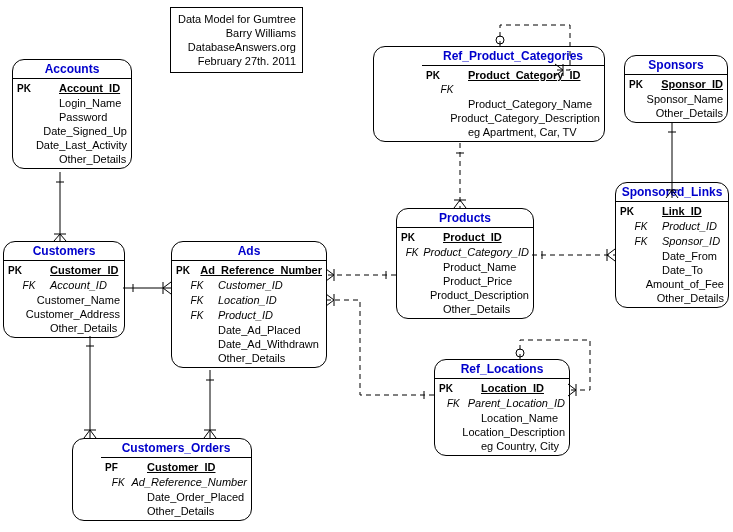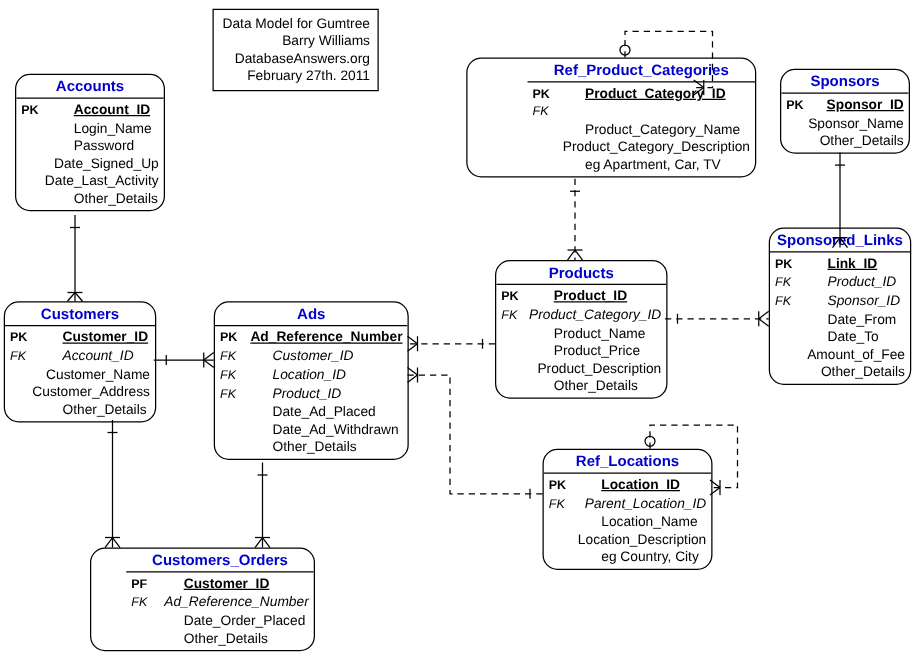--- a/index.html
+++ b/index.html
@@ -34,21 +34,21 @@
   .attr-row {
     display: flex;
     align-items: baseline;
     line-height: 14px;
   }
   .kcol {
     width: 42px;
     font-weight: bold;
     font-size: 10px;
   }
-  .fk { font-style: italic; font-weight: normal; }
+  .fk { font-style: italic; font-weight: normal; text-align: center; }
   .pk-underline { text-decoration: underline; font-weight: bold; }
   .fk-text { font-style: italic; }
   .infobox {
     position: absolute;
     border: 1px solid #000;
     padding: 4px 6px;
     text-align: right;
     line-height: 14px;
     font-size: 11px;
   }

